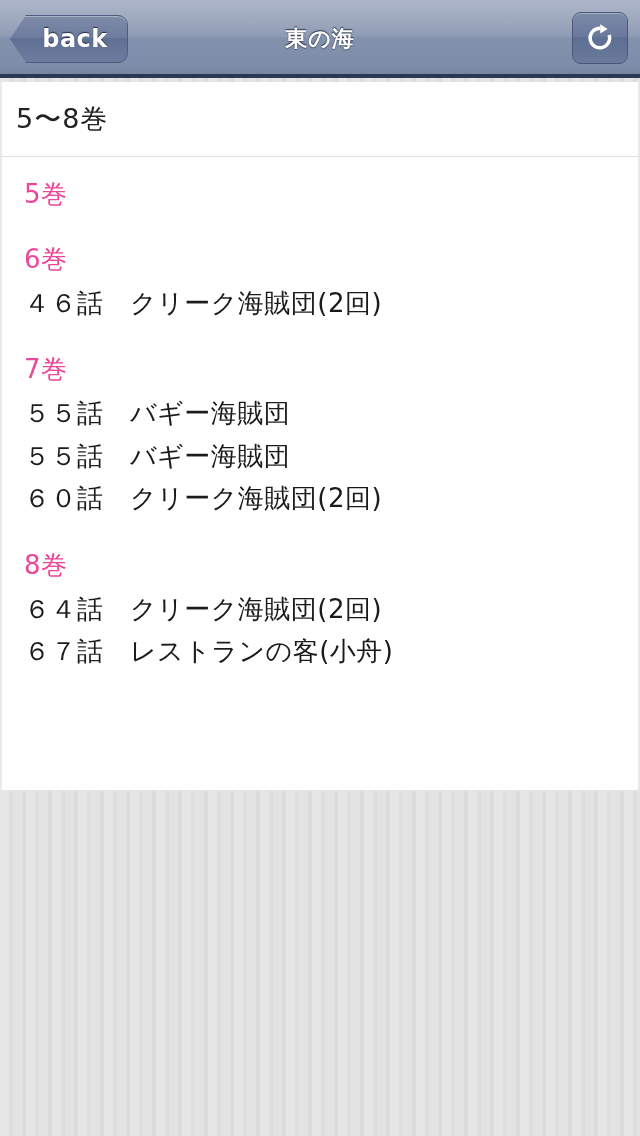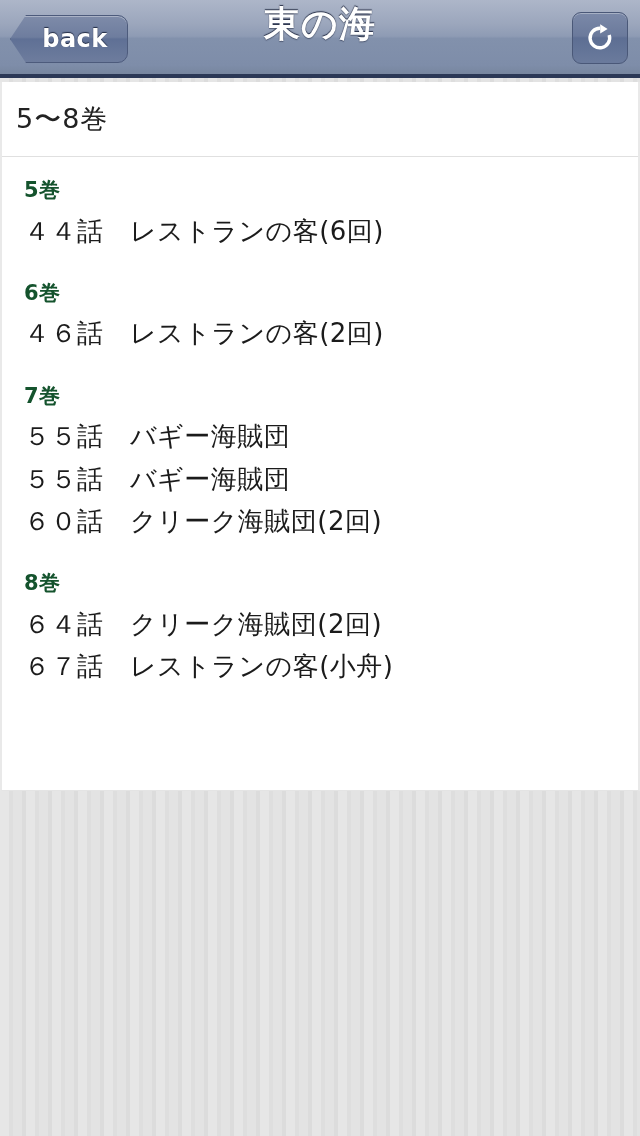--- a/index.html
+++ b/index.html
@@ -89,23 +89,24 @@
   #back-button-label { line-height: 1; padding-left: 12px; }
 
   
   #nav-title {
     position: absolute;
     left: 140px;
     top: 0;
     width: 360px;
     height: 78px;
     display: flex;
+    align-items: center;
     justify-content: center;
     color: #ffffff;
-    font-size: 36px;
+    font-size: 22px;
     font-weight: bold;
     letter-spacing: 1px;
     text-shadow: 0 -1px 1px rgba(24,32,56,0.9), 0 1px 1px rgba(24,32,56,0.5);
   }
 
   
   #refresh-button {
     position: absolute;
     right: 12px;
     top: 12px;
@@ -161,23 +162,23 @@
   }
 
   
   #volume-list {
     padding: 18px 0 0 22px;
   }
   .volume-block { margin-bottom: 26px; }
   .volume-block:last-child { margin-bottom: 0; }
 
   .volume-heading {
-    font-size: 21px;
-    font-weight: bold;
-    color: #14532d;
+    font-size: 26px;
+    font-weight: normal;
+    color: #ec4899;
     letter-spacing: 0.5px;
     margin-bottom: 3px;
     line-height: 1.5;
   }
   .episode-line {
     font-size: 26px;
     color: #1b1b1b;
     line-height: 1.63;
     letter-spacing: 0.5px;
     white-space: pre;
@@ -215,26 +216,25 @@
 
     <div id="subtitle-row">
       <span id="subtitle-text">5〜8巻</span>
     </div>
     <div id="subtitle-divider"></div>
 
     <div id="volume-list">
 
       <div class="volume-block">
         <div class="volume-heading">5巻</div>
-        <div class="episode-line">４４話　レストランの客(6回)</div>
       </div>
 
       <div class="volume-block">
         <div class="volume-heading">6巻</div>
-        <div class="episode-line">４６話　レストランの客(2回)</div>
+        <div class="episode-line">４６話　クリーク海賊団(2回)</div>
       </div>
 
       <div class="volume-block">
         <div class="volume-heading">7巻</div>
         <div class="episode-line">５５話　バギー海賊団</div>
         <div class="episode-line">５５話　バギー海賊団</div>
         <div class="episode-line">６０話　クリーク海賊団(2回)</div>
       </div>
 
       <div class="volume-block">

